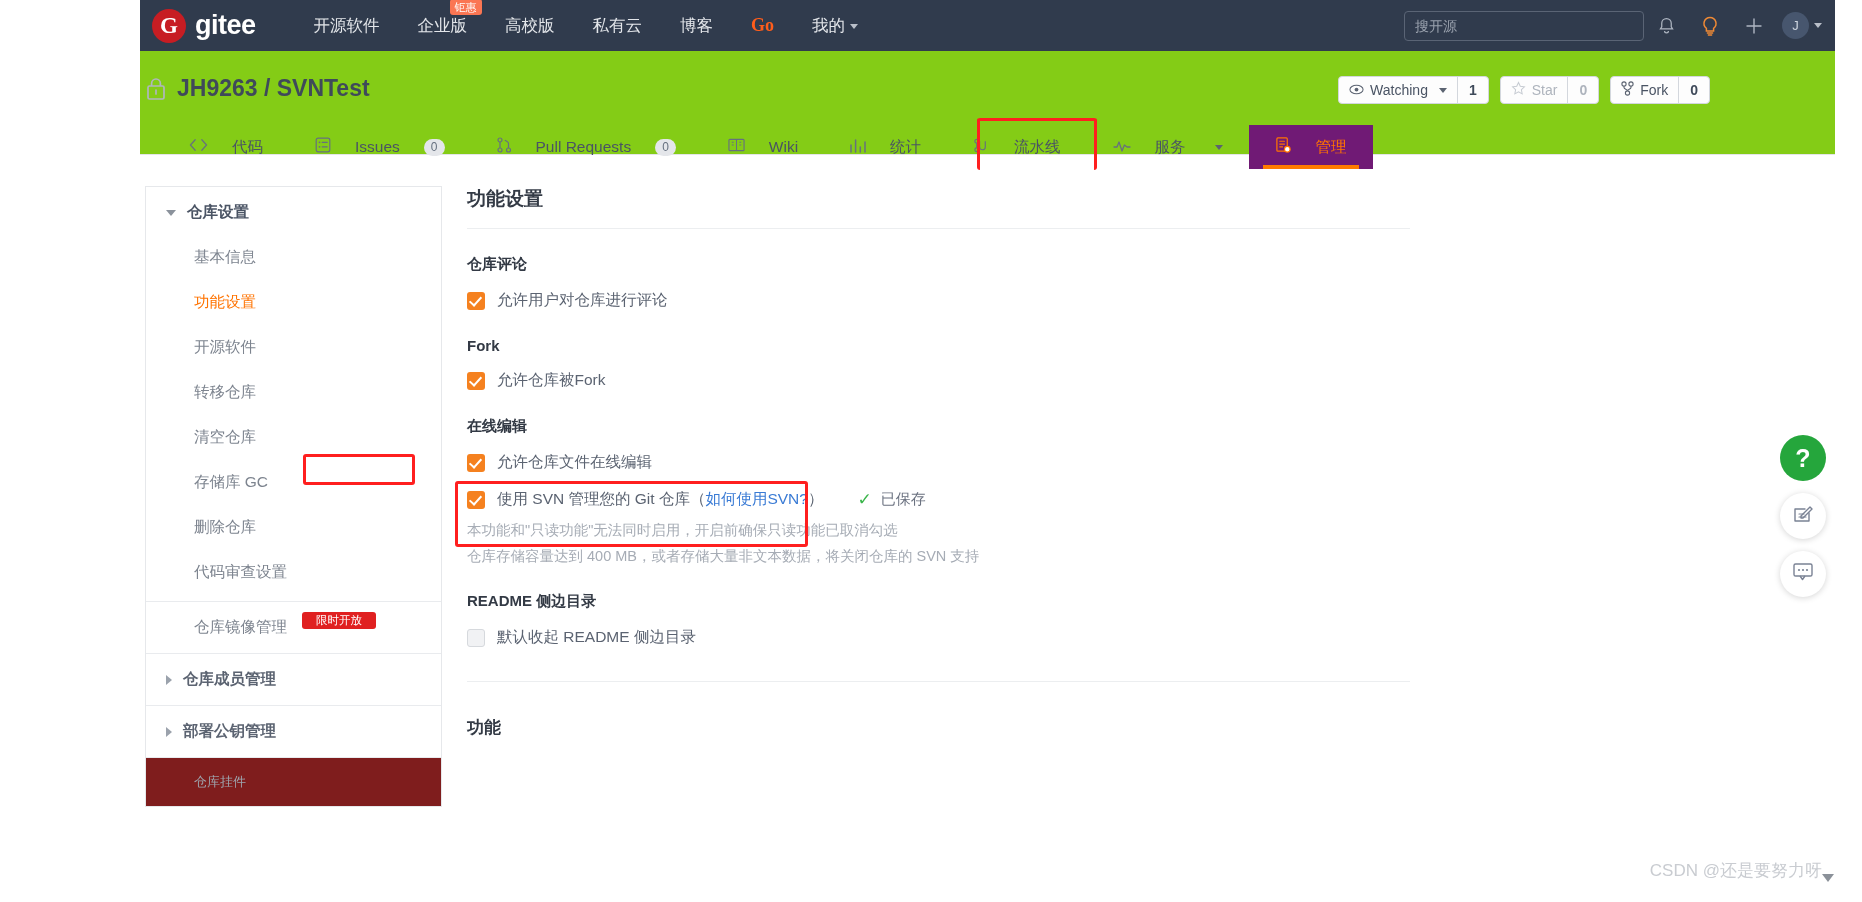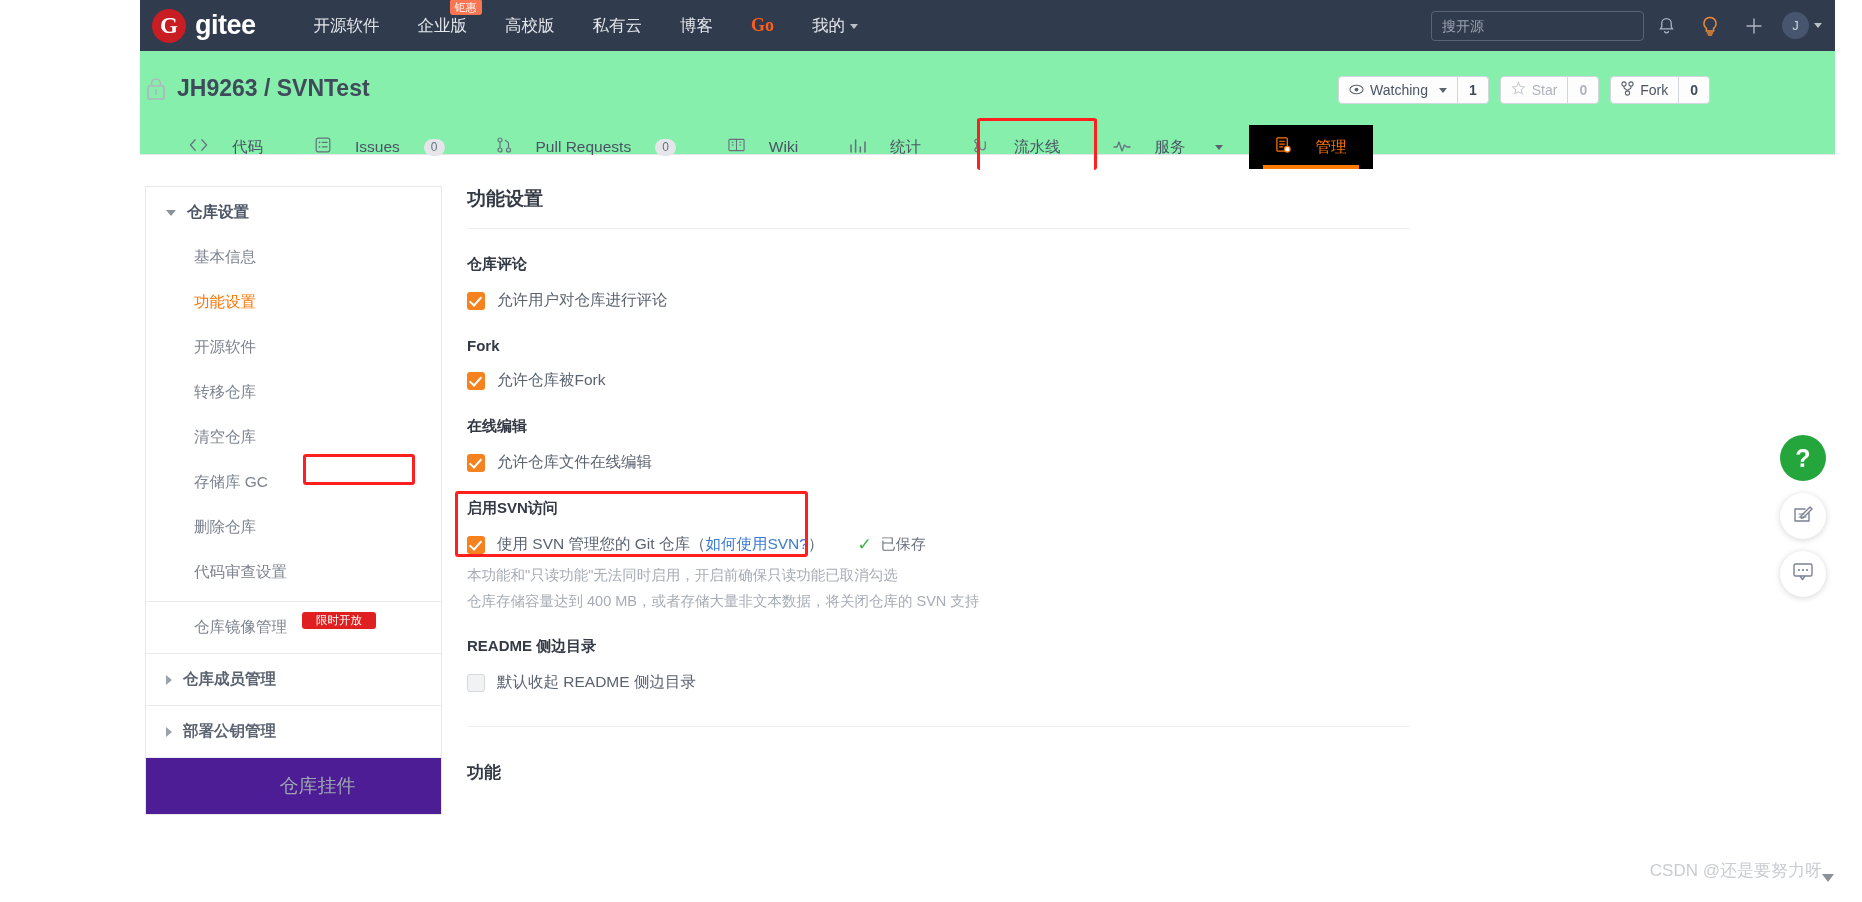--- a/index.html
+++ b/index.html
@@ -32,67 +32,67 @@
   .tl.go { color:#ff5d1b; font-weight:bold; font-family:"Liberation Serif", serif; font-size:18px;}
   .tl .badge-hot {
     position:absolute; top:-16px; left:32px;
     background:#fa7653; color:#fff; font-size:11px; border-radius:3px;
     padding:1px 5px; line-height:14px; white-space:nowrap;
   }
   .caret-d { display:inline-block; width:0;height:0;border-left:4px solid transparent;
     border-right:4px solid transparent; border-top:5px solid #b9bfc9; margin-left:5px; vertical-align:2px;}
   .topnav-right { margin-left:auto; display:flex; align-items:center; gap:0; margin-right:40px;}
   .search-box {
-    width:213px; height:30px; border:1px solid #5a6475; border-radius:4px;
+    width:240px; height:30px; border:1px solid #5a6475; border-radius:4px;
     background:transparent; color:#99a1ad; font-size:14px; padding:0 10px;
     outline:none; font-family:"Liberation Sans", sans-serif;
   }
   .search-box::placeholder{ color:#9aa2ae; }
   .icon-btn { width:44px; height:40px; display:flex; align-items:center; justify-content:center; cursor:pointer;}
   .avatar-j {
     width:27px;height:27px;border-radius:50%;background:#47566e;color:#cfd6e0;
     font-size:13px; display:flex;align-items:center;justify-content:center; margin-left:6px;
   }
 
   
-  .repo-head { position:absolute; left:140px; top:51px; width:1695px; height:104px; background:#86efac;
+  .repo-head { position:absolute; left:140px; top:51px; width:1695px; height:104px; background:#84cc16;
      border-bottom:1px solid #e3e5e8;}
   .repo-title { position:absolute; left:5px; top:24px; display:flex; align-items:center; gap:10px;}
   .lock-ic { width:22px; height:26px; position:relative; }
   .repo-name { font-size:23px; font-weight:bold; color:#3f4a5a; }
   .repo-actions { position:absolute; right:125px; top:25px; display:flex; gap:11px; }
   .btn-grp { display:flex; height:28px; border:1px solid #d3d7dd; border-radius:4px; overflow:hidden; background:#fdfdfd;justify-content:center;}
   .btn-grp .b-main { display:flex;align-items:center;gap:6px; padding:0 10px; font-size:14px; color:#4a5464;
      border-right:1px solid #d3d7dd; cursor:pointer;}
   .btn-grp .b-cnt  { padding:0 11px; font-size:14px; font-weight:bold; color:#3f4a5a; display:flex;align-items:center;}
   .btn-grp.dim .b-main { color:#aeb4bd; } .btn-grp.dim .b-cnt { color:#aeb4bd; font-weight:bold;}
 
   
   .repo-tabs { position:absolute; left:163px; top:118px; display:flex; align-items:flex-end; gap:0; height:51px;}
   .rt { display:flex; align-items:center; gap:24px; padding:0 26px; height:44px; font-size:15.5px; color:#4a5464; cursor:pointer;}
   .rt .cnt { background:#e4e6ea; color:#66707f; border-radius:9px; font-size:12px; padding:1px 7px; line-height:15px;}
-  .rt.active { color:#ff7300; position:relative; background:#000000;text-align:right;}
+  .rt.active { color:#ff7300; position:relative; background:#701a75;text-align:right;}
   .rt.active::after{content:""; position:absolute; left:14px; right:14px; bottom:0; height:4px; background:#ff7b00;}
 
   .annot-box { position:absolute; border:3px solid #ff1f1f; border-radius:3px; pointer-events:none; z-index:30;}
 
   
   .content { position:absolute; left:140px; top:169px; width:1695px; height:733px; background:#fff;}
   .sidebar { position:absolute; left:5px; top:17px; width:297px; border:1px solid #e6e8eb; background:#fff;}
   .sb-group-hd { display:flex; align-items:center; gap:11px; padding:15px 0 12px 20px; font-size:15.5px;
       font-weight:bold; color:#4a5464; cursor:pointer;}
   .tri-d { width:0;height:0;border-left:5px solid transparent;border-right:5px solid transparent;border-top:6px solid #8b929c;}
   .tri-r { width:0;height:0;border-top:5px solid transparent;border-bottom:5px solid transparent;border-left:6px solid #9ba2ac;}
   .sb-item { padding:12px 0 12px 48px; font-size:15.5px; color:#7d848f; cursor:pointer; position:relative;}
   .sb-item.active { color:#ff7300; }
   .sb-sec { border-top:1px solid #e9ebee; }
   .sb-sec .sb-row { display:flex; align-items:center; gap:11px; padding:15px 0 15px 20px;
       font-size:15.5px; color:#7d848f; cursor:pointer;}
   .sb-sec .sb-row.bold { color:#5b6371; font-weight:bold;}
-  .sb-row-plain { padding:15px 0 15px 48px; font-size:19px; color:#9ea5ae; background:#4c1d95; cursor:pointer;text-align:center;}
+  .sb-row-plain { padding:15px 0 15px 48px; font-size:13px; color:#9ea5ae; background:#7f1d1d; cursor:pointer;}
   .badge-red { background:#e02020; color:#fff; font-size:11.5px; border-radius:3px; padding:1px 14px; margin-left:4px;
       position:relative; top:-7px; line-height:15px; white-space:nowrap;}
 
   
   .main { position:absolute; left:327px; top:17px; width:1270px; }
   .main-title { font-size:19px; font-weight:bold; color:#333a45; padding-bottom:16px;}
   .hr { height:1px; background:#eceef0; width:943px;}
   .sect-hd { font-size:15px; font-weight:bold; color:#333a45; margin-top:26px;}
   .chk-row { display:flex; align-items:center; gap:12px; margin-top:16px; }
   .chk { width:18px;height:18px;border-radius:3px; flex:0 0 auto; position:relative; cursor:pointer;}
@@ -333,21 +333,20 @@
         <span class="chk-lbl">允许仓库被Fork</span>
       </div>
 
       <div class="sect-hd">在线编辑</div>
       <div class="chk-row">
         <span class="chk on"></span>
         <span class="chk-lbl">允许仓库文件在线编辑</span>
       </div>
 
       <div style="position:relative;">
-        <div class="sect-hd">启用SVN访问</div>
         <div class="chk-row">
           <span class="chk on"></span>
           <span class="chk-lbl"><span>使用 SVN 管理您的 Git 仓库（</span><span class="lnk">如何使用SVN?</span><span>）</span></span>
           <span class="saved">
             <span class="tick">✓</span>
             <span>已保存</span>
           </span>
         </div>
 
         <div class="annot-box" style="left:-12px; top:-8px; width:353px; height:66px;"></div>

